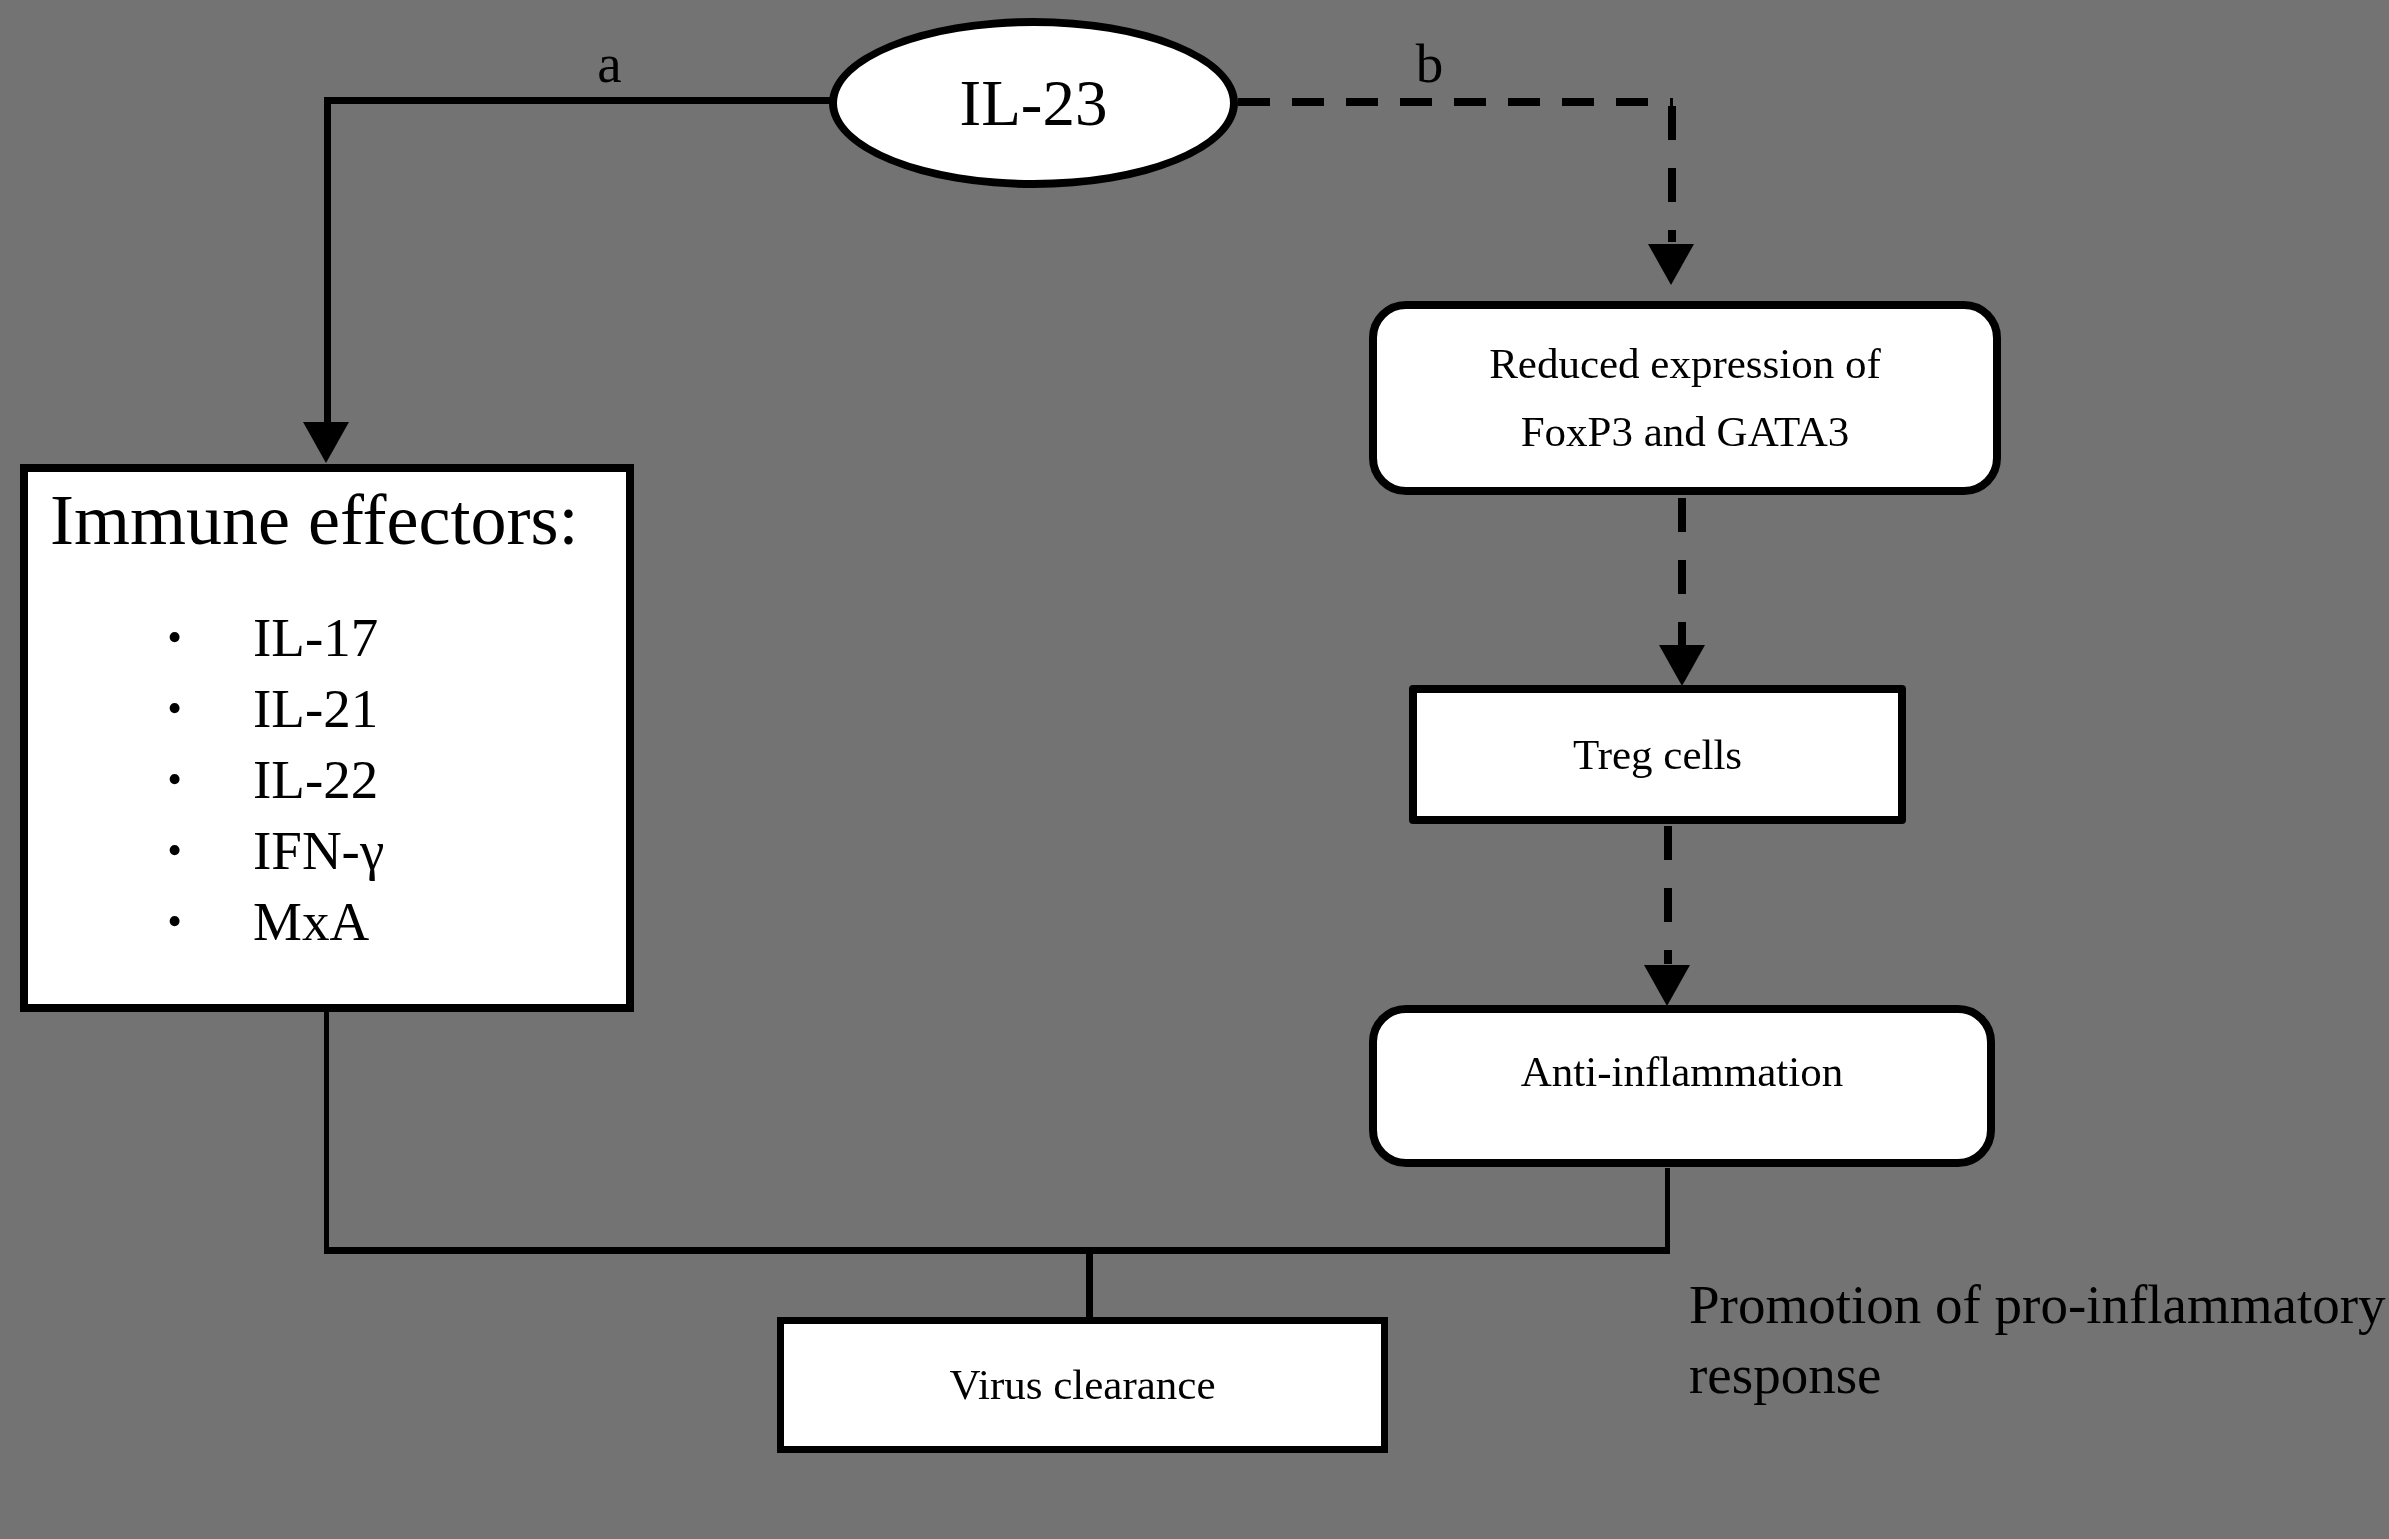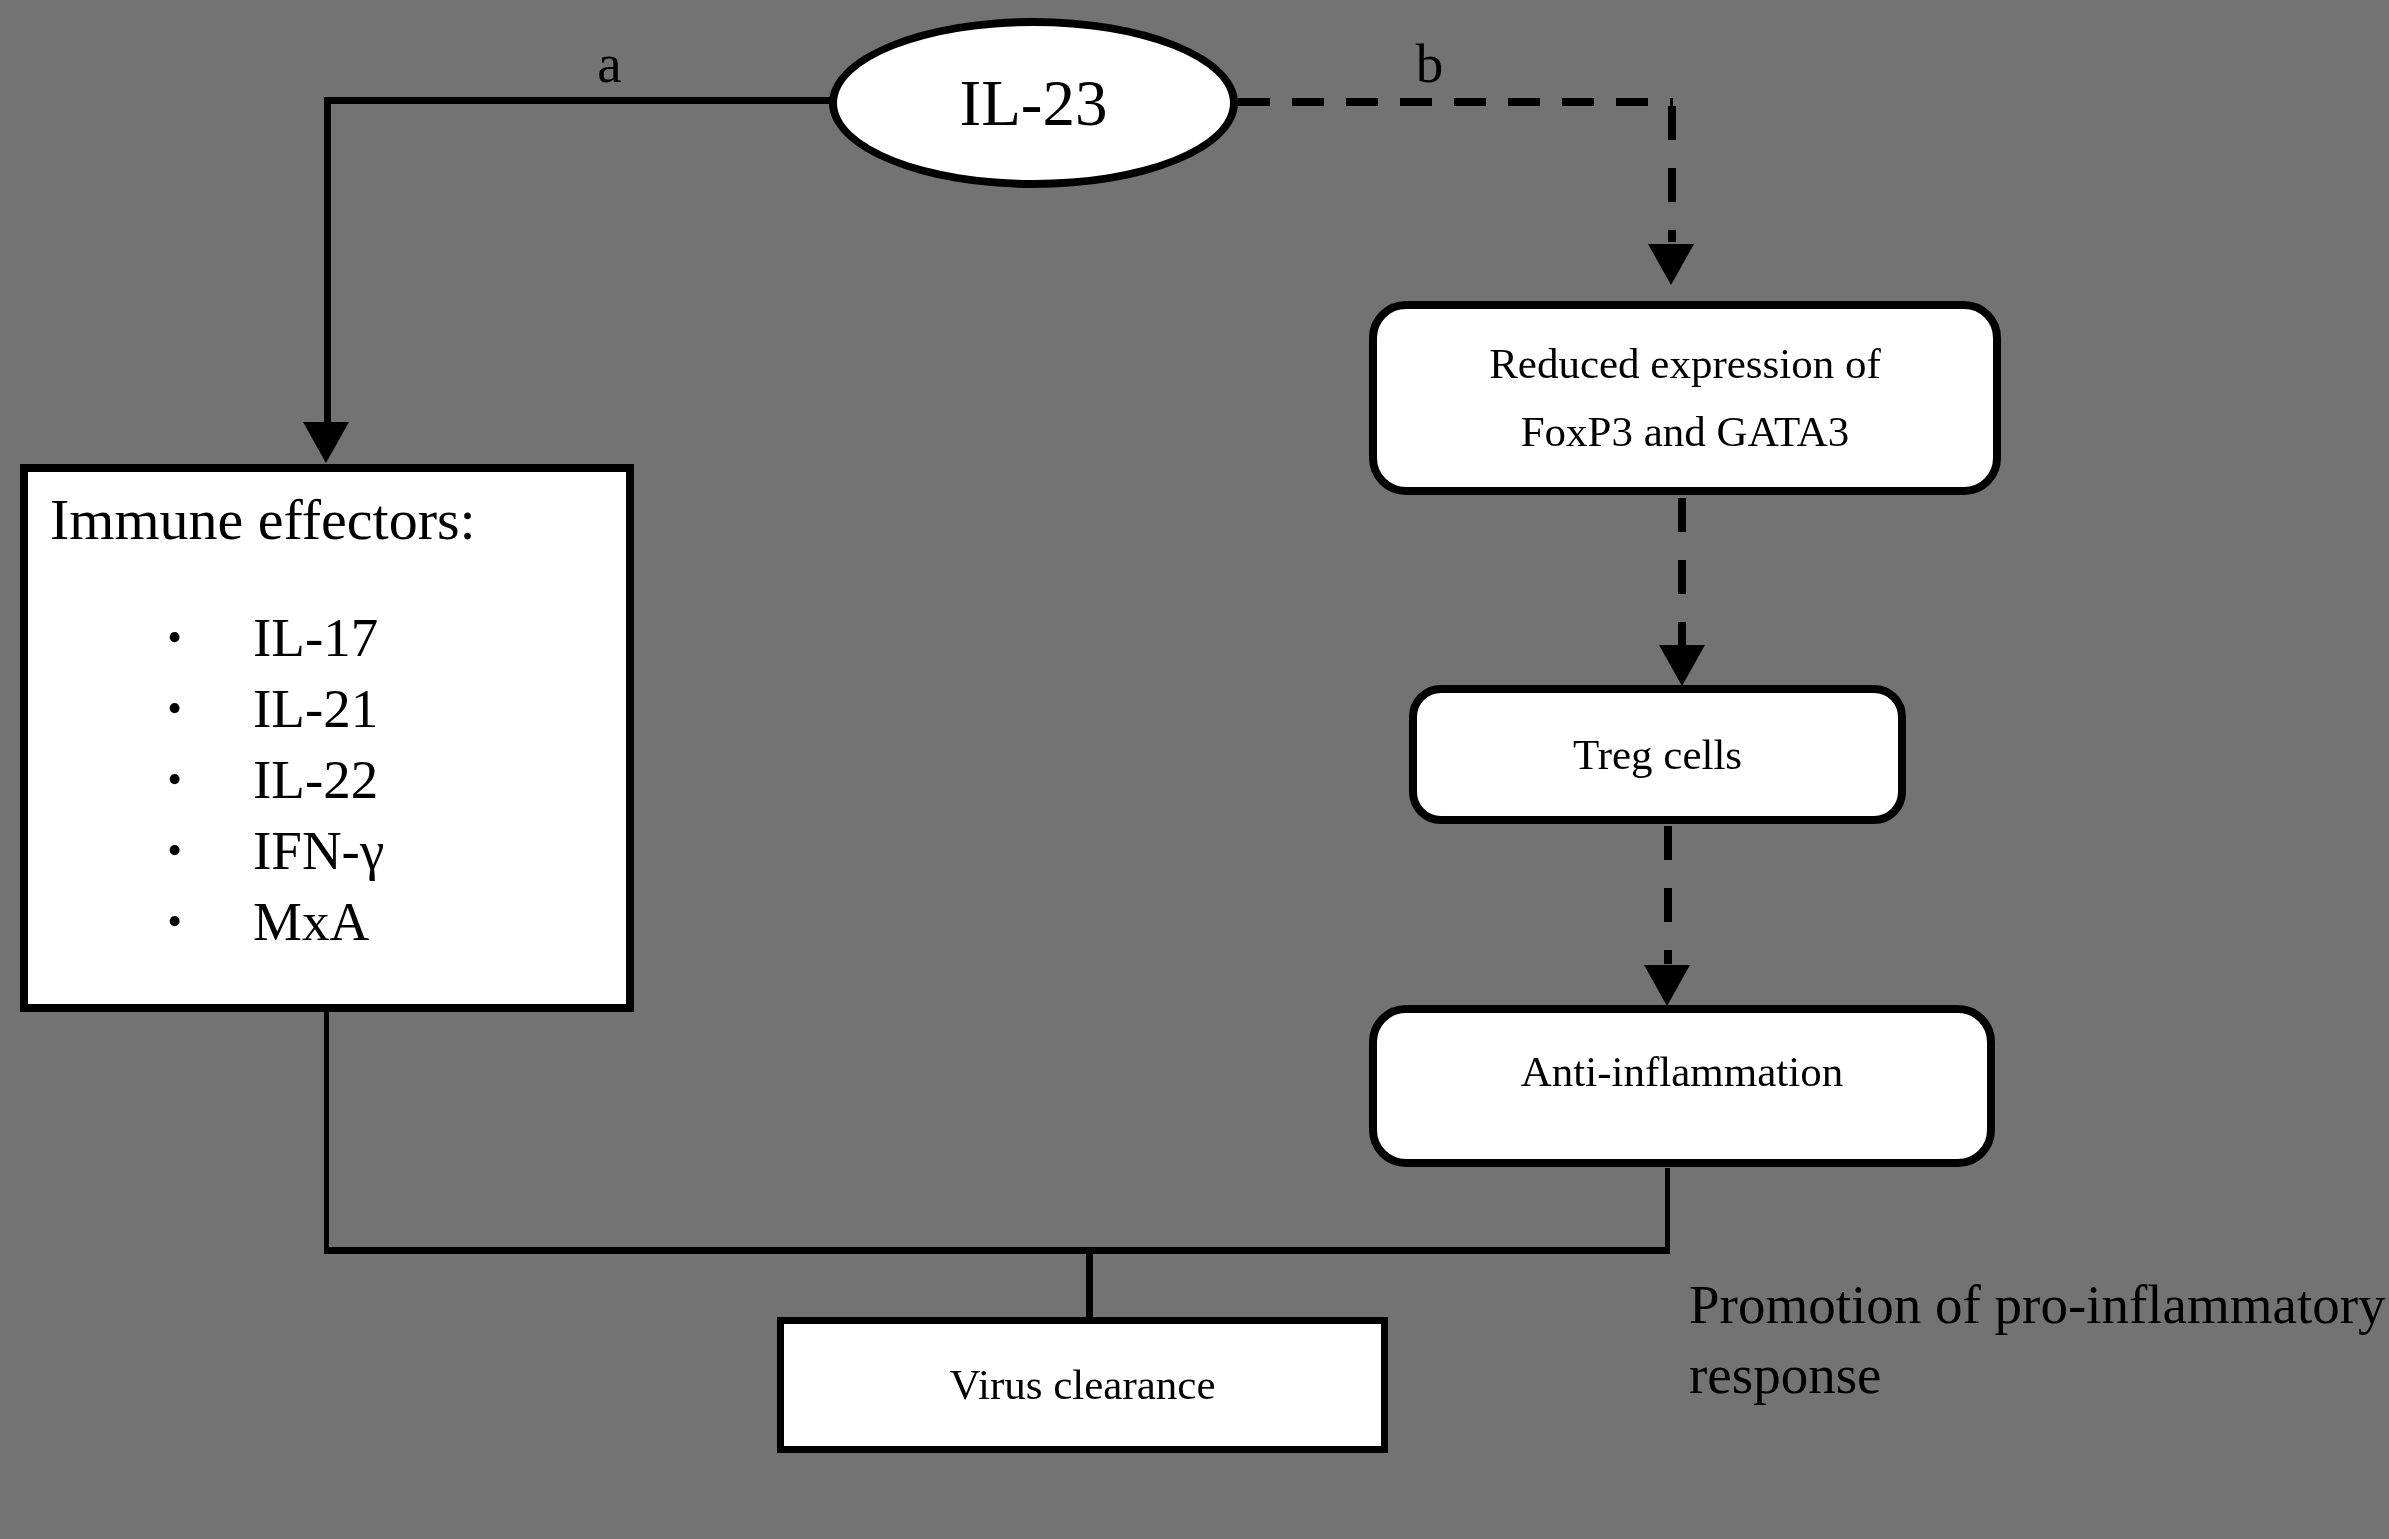--- a/index.html
+++ b/index.html
@@ -82,21 +82,21 @@
     position: absolute;
     left: 20px; top: 464px;
     width: 614px; height: 548px;
     box-sizing: border-box;
     border: 8px solid #000;
     background: #fff;
   }
   #immune-title {
     position: absolute;
     left: 50px; top: 486px;
-    font-size: 58px;
+    font-size: 72px;
     line-height: 68px;
     color: #000;
   }
   #immune-list {
     position: absolute;
     left: 154px; top: 602px;
   }
   #immune-list .li-row {
     display: flex;
     align-items: center;
@@ -113,21 +113,21 @@
     line-height: 71px;
   }
 
   #box-reduced {
     left: 1369px; top: 301px;
     width: 632px; height: 194px;
   }
   #box-treg {
     left: 1409px; top: 685px;
     width: 497px; height: 139px;
-    border-radius: 32px;
+    border-radius: 4px;
   }
   #box-anti {
     left: 1369px; top: 1005px;
     width: 626px; height: 162px;
     padding-bottom: 29px;
   }
   #box-virus {
     left: 777px; top: 1317px;
     width: 611px; height: 136px;
     border-width: 7.3px;

